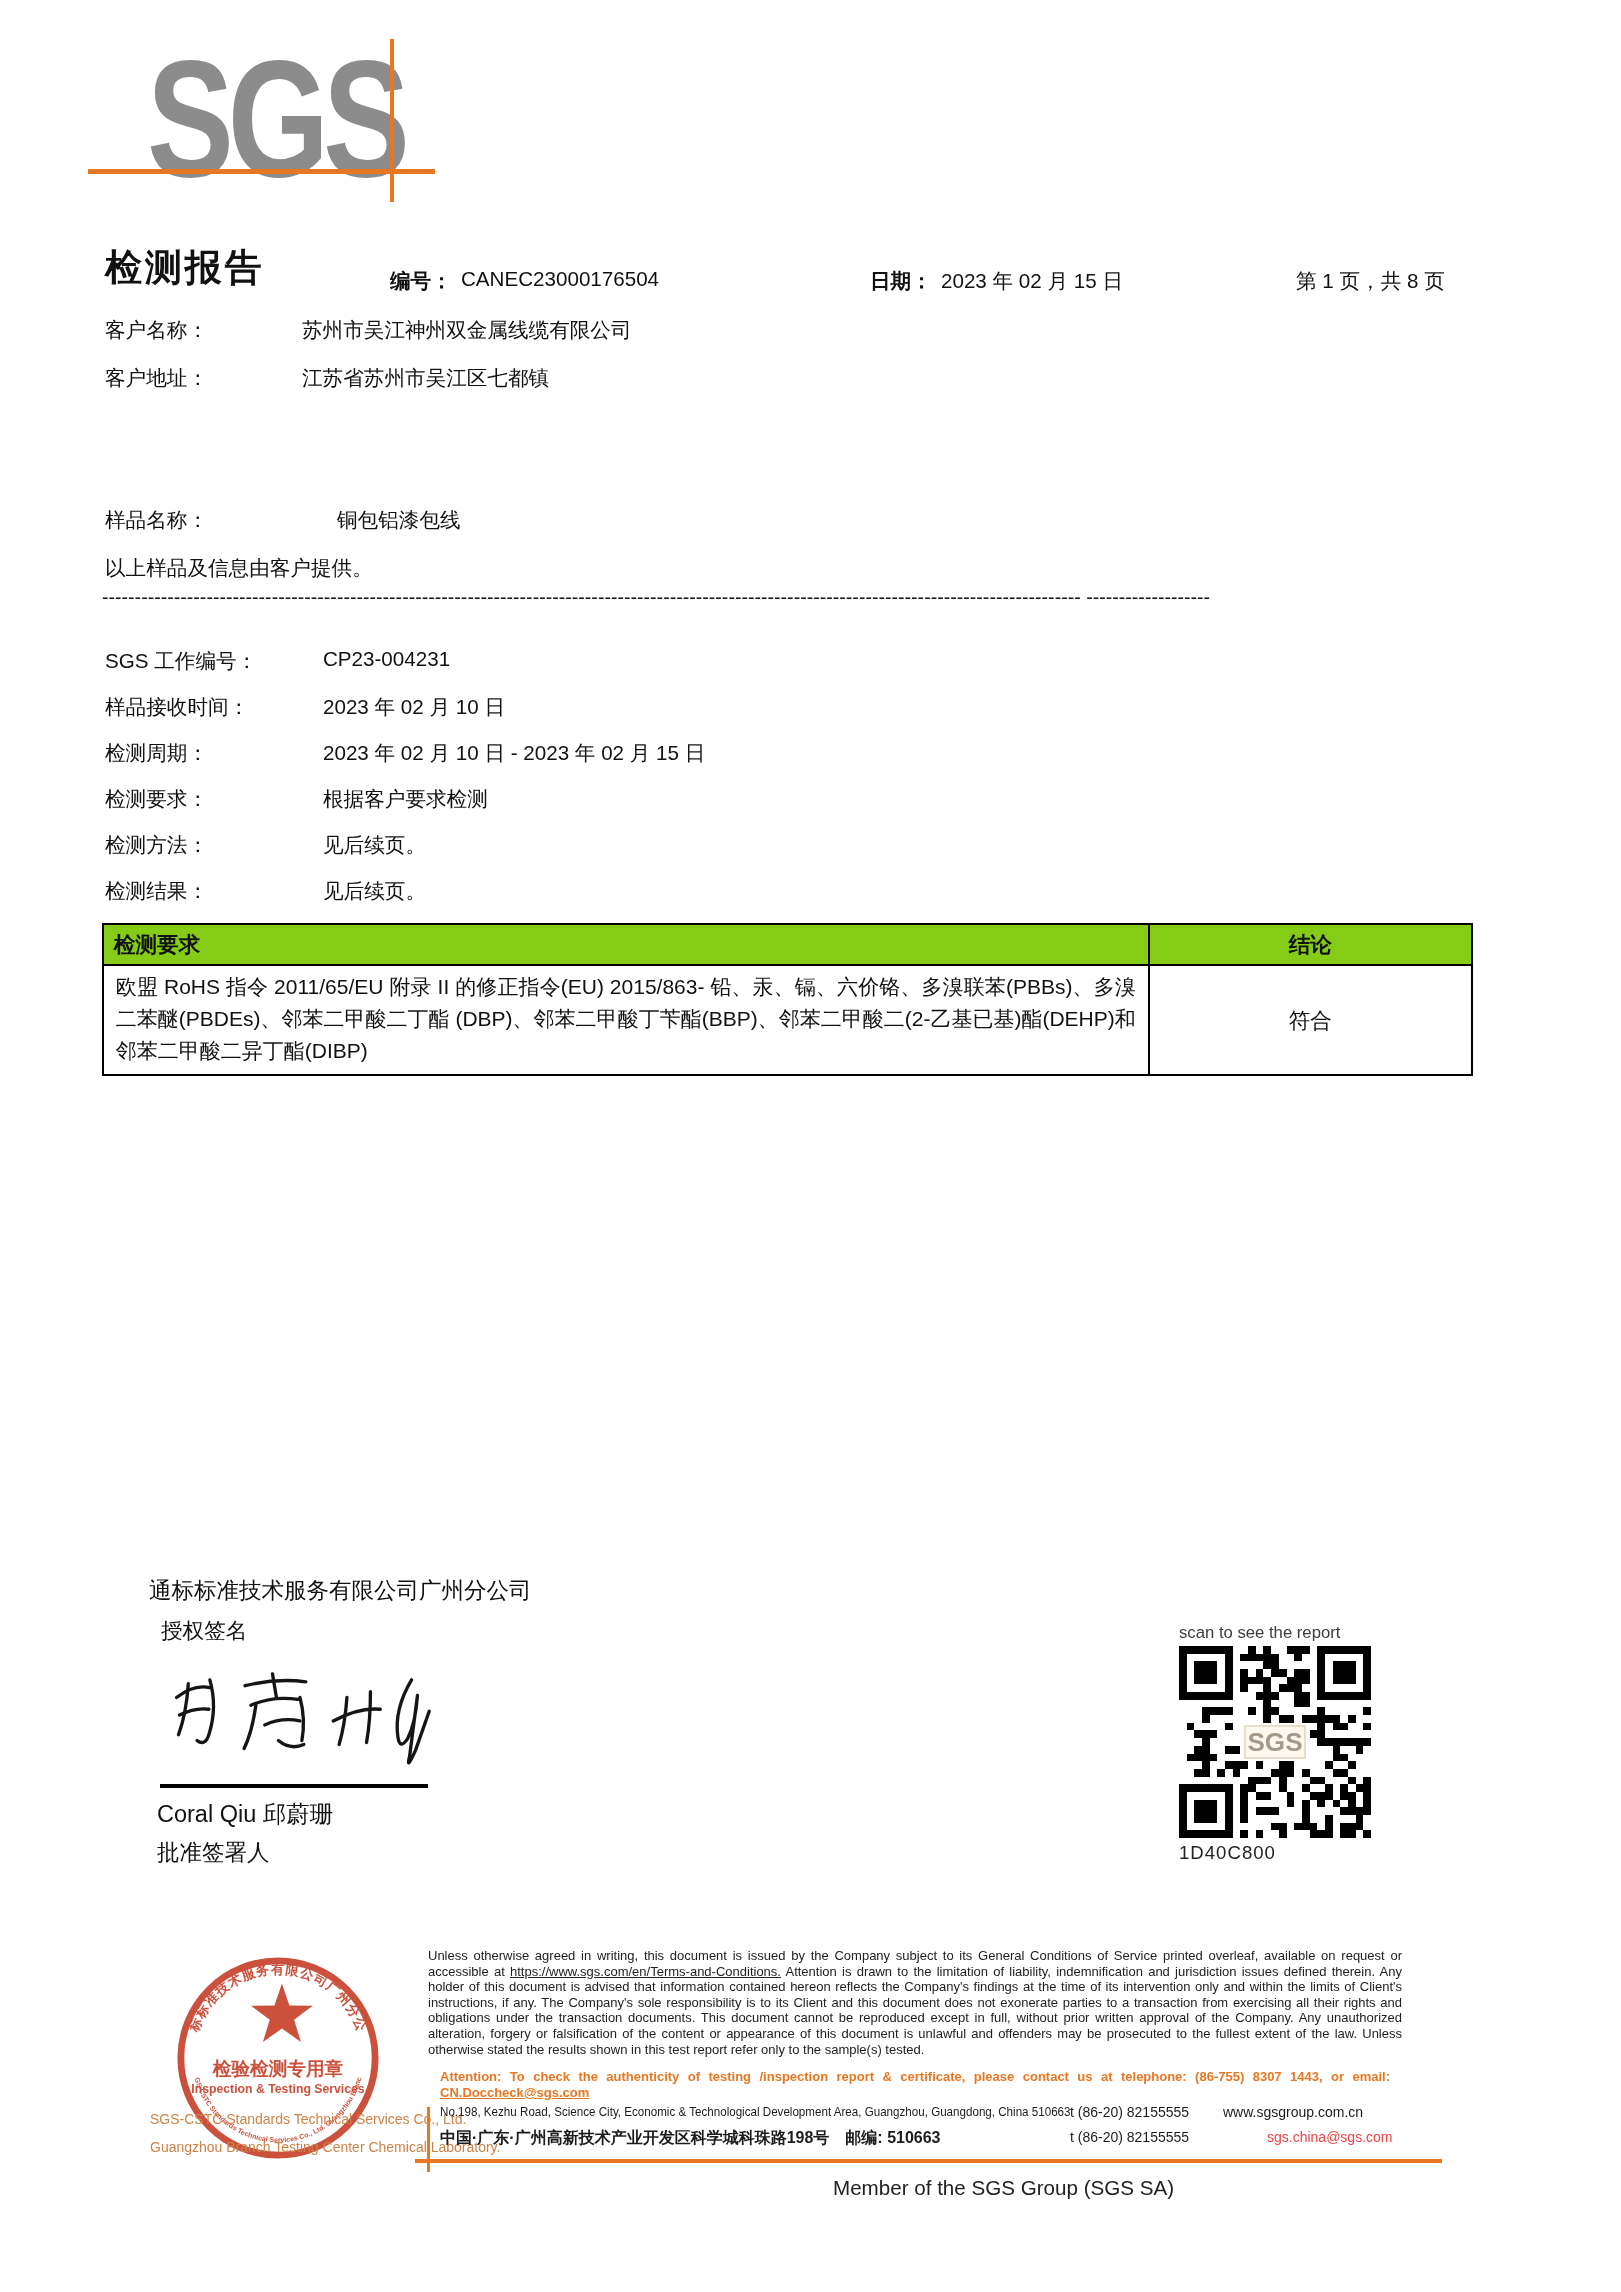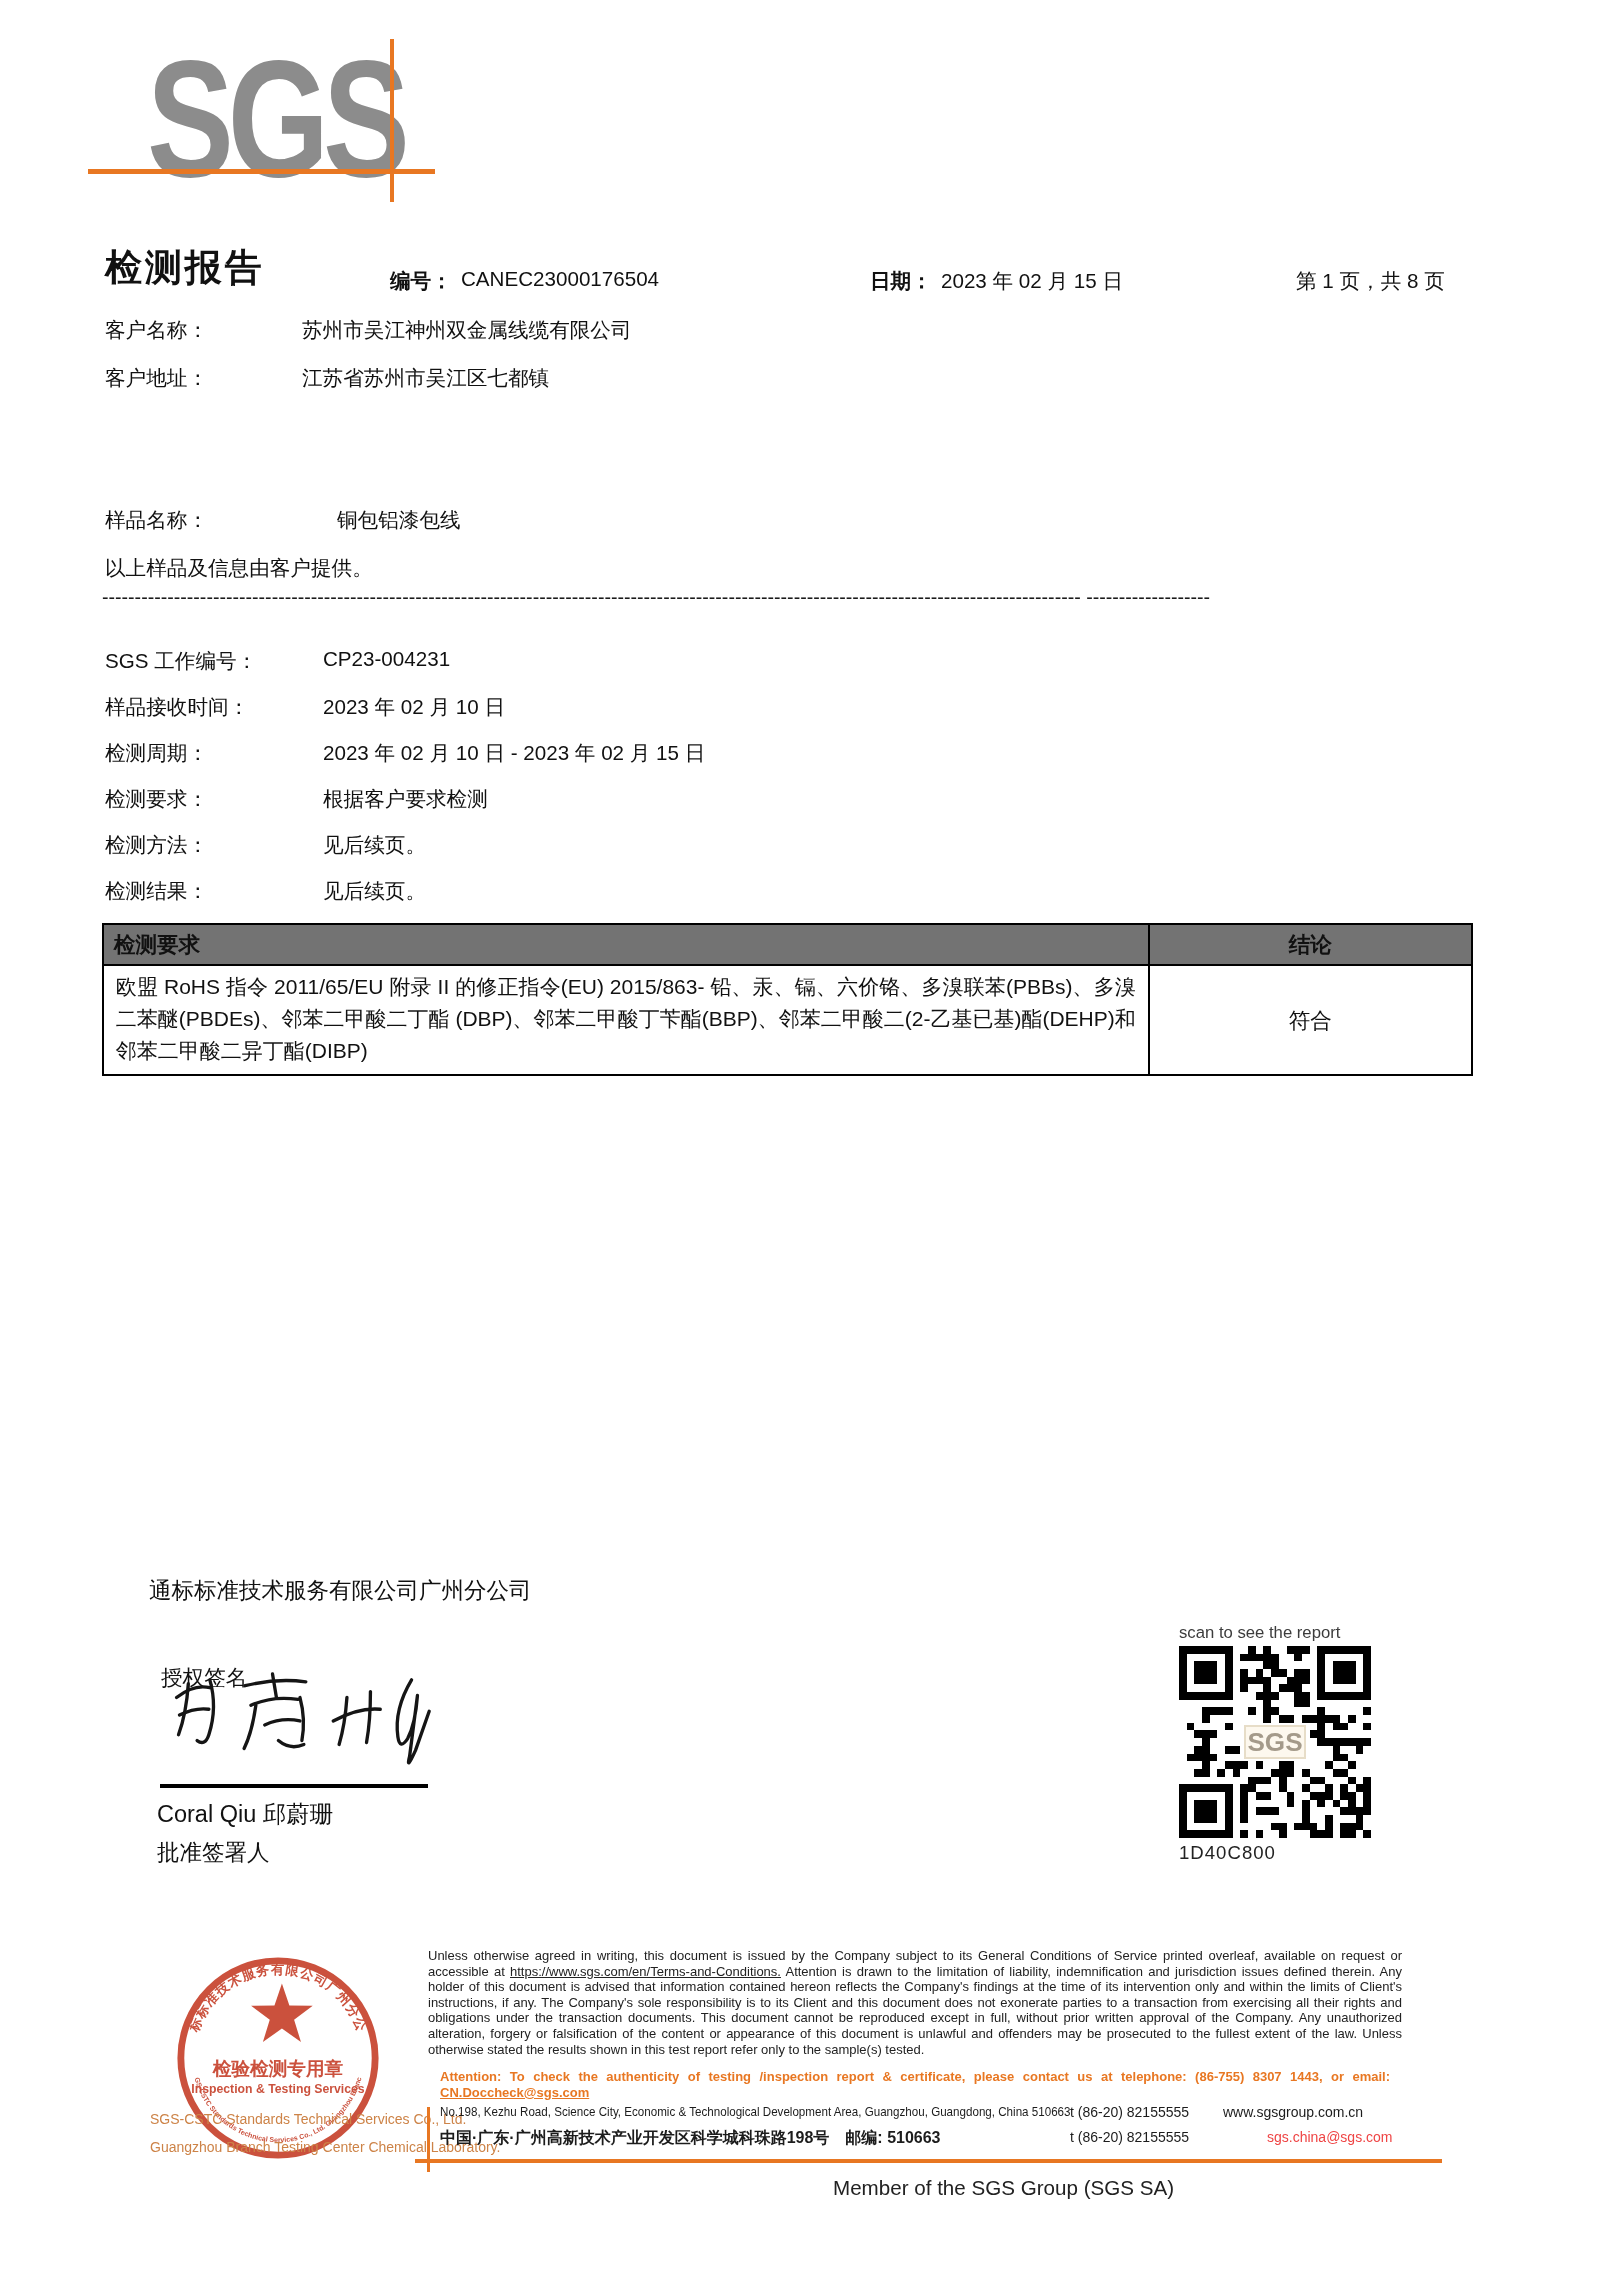--- a/index.html
+++ b/index.html
@@ -22,30 +22,30 @@
   .hdr-page{left:1296px;top:267px;font-size:20.6px;}
 
   .info-label{font-size:20.6px;}
   .info-value{font-size:20.6px;}
 
   
   .divider{left:102px;top:586px;width:1345px;height:23.5px;font-size:19.6px;letter-spacing:0px;white-space:nowrap;overflow:hidden;color:#1a1a1a;}
 
   
   .rtable{left:102px;top:923px;width:1371px;border:2px solid #000;border-collapse:collapse;}
-  .rtable .hdr{background:#737373;font-weight:bold;font-size:21.6px;margin-left:28px;}
+  .rtable .hdr{background:#84cc16;font-weight:bold;font-size:21.6px;margin-left:28px;}
   .rtable td,.rtable th{border:2px solid #000;vertical-align:middle;}
   .rtable th.c1{width:1024px;text-align:left;padding:4.9px 9.8px;}
   .rtable th.c2{text-align:center;}
   .rtable td.c1{padding:4.9px 11.8px 7.8px 11.8px;font-size:21px;line-height:32px;text-align:justify;text-justify:inter-character;margin-top:6px;}
   .rtable td.c2{text-align:center;font-size:21.6px;}
 
   
   .company-name{left:149px;top:1575px;font-size:22.5px;}
-  .auth-label{left:161px;top:1616px;font-size:21.6px;margin-top:47px;}
+  .auth-label{left:161px;top:1616px;font-size:21.6px;}
   .sign-svg{left:155px;top:1664px;}
   .sig-line{left:160px;top:1784px;width:268px;height:3.9px;background:#000;}
   .signer{left:157px;top:1798px;font-size:23.5px;}
   .signer-role{left:157px;top:1837px;font-size:22.5px;}
 
   
   .qr-caption{left:1179px;top:1623px;width:192px;font-size:16.7px;color:#3c3c3c;white-space:nowrap;}
   .qr-box{left:1179px;top:1646px;width:192px;height:192px;}
   .qr-code-text{left:1179px;top:1842px;width:192px;text-align:left;font-size:18.6px;letter-spacing:1px;color:#222;}
 

